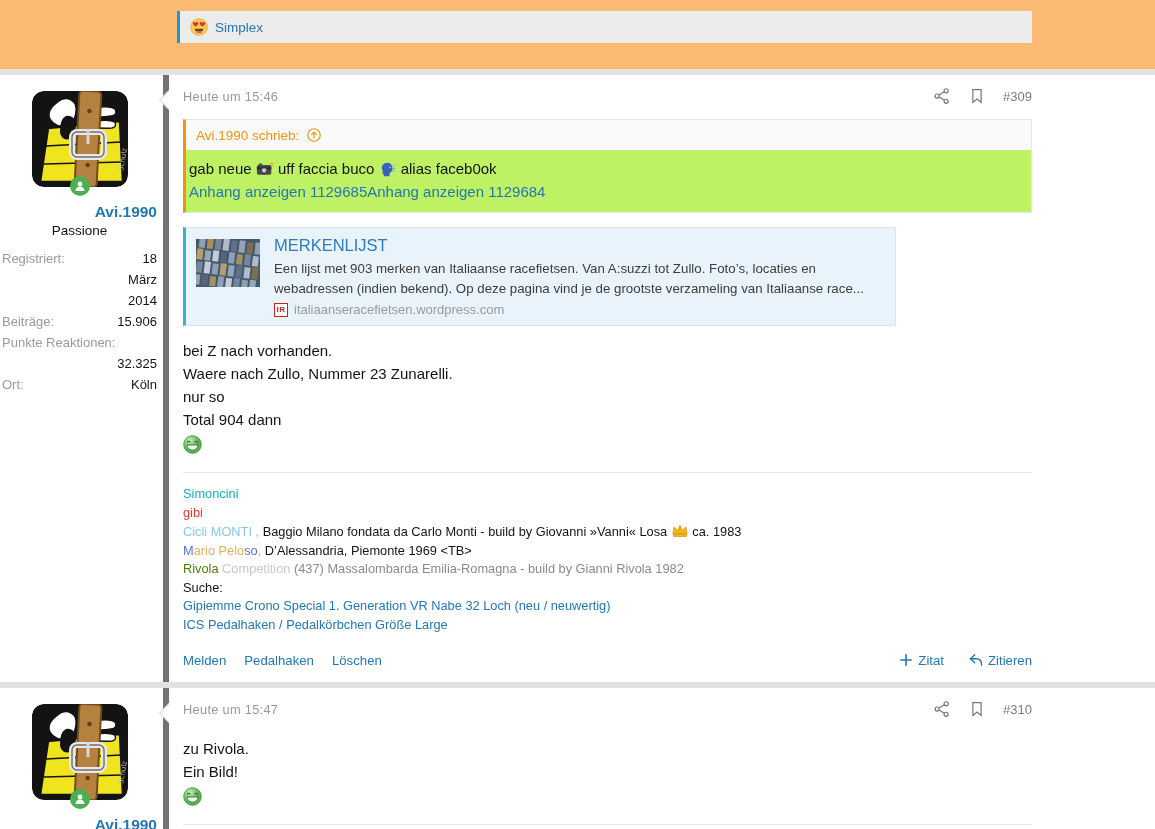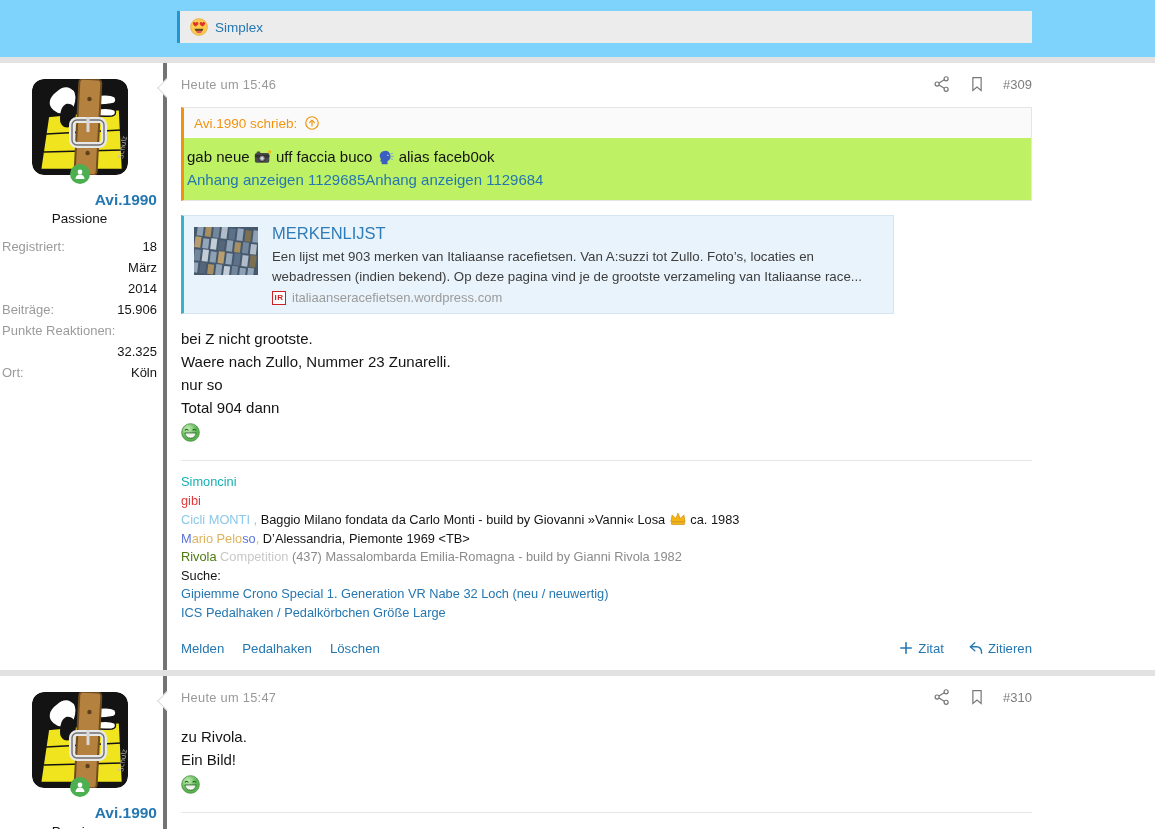--- a/index.html
+++ b/index.html
@@ -1,20 +1,20 @@
 <!DOCTYPE html>
 <html><head>
 <meta charset="utf-8">
 <style>
   * { margin:0; padding:0; box-sizing:border-box; }
   html,body { width:1155px; height:829px; overflow:hidden; background:#fff;
     font-family:"Liberation Sans","DejaVu Sans",sans-serif; color:#141414; }
 
   
-  .prev-strip { height:57px; background:#7dd3fc; padding:11px 123px 16px 177px; }
+  .prev-strip { height:69px; background:#fdba74; padding:11px 123px 16px 177px; }
   .reaction-bar { height:32px; background:#ececec; border-left:3px solid #2196d3;
     display:flex; align-items:center; gap:7px; padding:0 10px; }
   .reaction-bar a { color:#2577b1; font-size:13.5px; text-decoration:none; }
 
   .post-sep { height:6px; background:#e2e2e2; }
 
   
   .post { display:flex; background:#fff; align-items:stretch; }
   .user-cell { width:163px; flex:none; padding:16px 6px 0 2px; }
   .avatar-wrap { width:96px; height:96px; margin:0 auto; position:relative; }
@@ -25,21 +25,21 @@
   .online-badge svg { width:12px; height:12px; }
   .user-name { margin-top:16px; text-align:right; font-size:15.5px; font-weight:bold;
     color:#2577b1; }
   .user-title { margin-top:2px; text-align:center; font-size:13.5px; color:#141414; }
   .user-stats { margin-top:10px; font-size:13px; line-height:21px; }
   .stat-row { display:flex; justify-content:space-between;gap:48px; }
   .stat-label { color:#9b9b9b; }
   .stat-value { color:#141414; text-align:right; }
   .stat-value.solo { margin-left:auto; }
 
-  .content-cell { width:869px; flex:none; border-left:4px solid #737373;
+  .content-cell { width:869px; flex:none; border-left:6px solid #737373;
     position:relative; padding:12px 0 14px 14px; }
   .content-cell::before { content:""; position:absolute; left:-7px; top:18px;
     width:13px; height:13px; background:#fff; border-left:1px solid #dcdcdc;
     border-bottom:1px solid #dcdcdc; transform:rotate(45deg); }
   .right-gutter { flex:1; background:#fff; }
 
   .post-header { display:flex; align-items:center; }
   .post-time { color:#999; font-size:12.8px; text-decoration:none; letter-spacing:.3px; }
   .header-right { margin-left:auto; display:flex; align-items:center; gap:17px; }
   .hicon { width:18px; height:18px; cursor:pointer; }
@@ -257,21 +257,21 @@
         <div class="unfurl-title">MERKENLIJST</div>
         <div class="unfurl-desc">Een lijst met 903 merken van Italiaanse racefietsen. Van A:suzzi tot Zullo. Foto’s, locaties en webadressen (indien bekend). Op deze pagina vind je de grootste verzameling van Italiaanse race...</div>
         <div class="unfurl-meta">
           <span class="unfurl-favicon">IR</span>
           <span class="unfurl-domain">italiaanseracefietsen.wordpress.com</span>
         </div>
       </div>
     </div>
 
     <div class="msg-body">
-        <div>bei Z nicht grootste.</div>
+        <div>bei Z nach vorhanden.</div>
         <div>Waere nach Zullo, Nummer 23 Zunarelli.</div>
         <div>nur so</div>
         <div>Total 904 dann</div>
       </div>
     <div class="msg-emoji-line"><span class="inline-icon"><svg viewBox="0 0 20 20">
             <defs>
               <radialGradient id="gg" cx="35%" cy="30%">
                 <stop offset="0%" stop-color="#c9f0b8"></stop>
                 <stop offset="100%" stop-color="#59b54f"></stop>
               </radialGradient>

